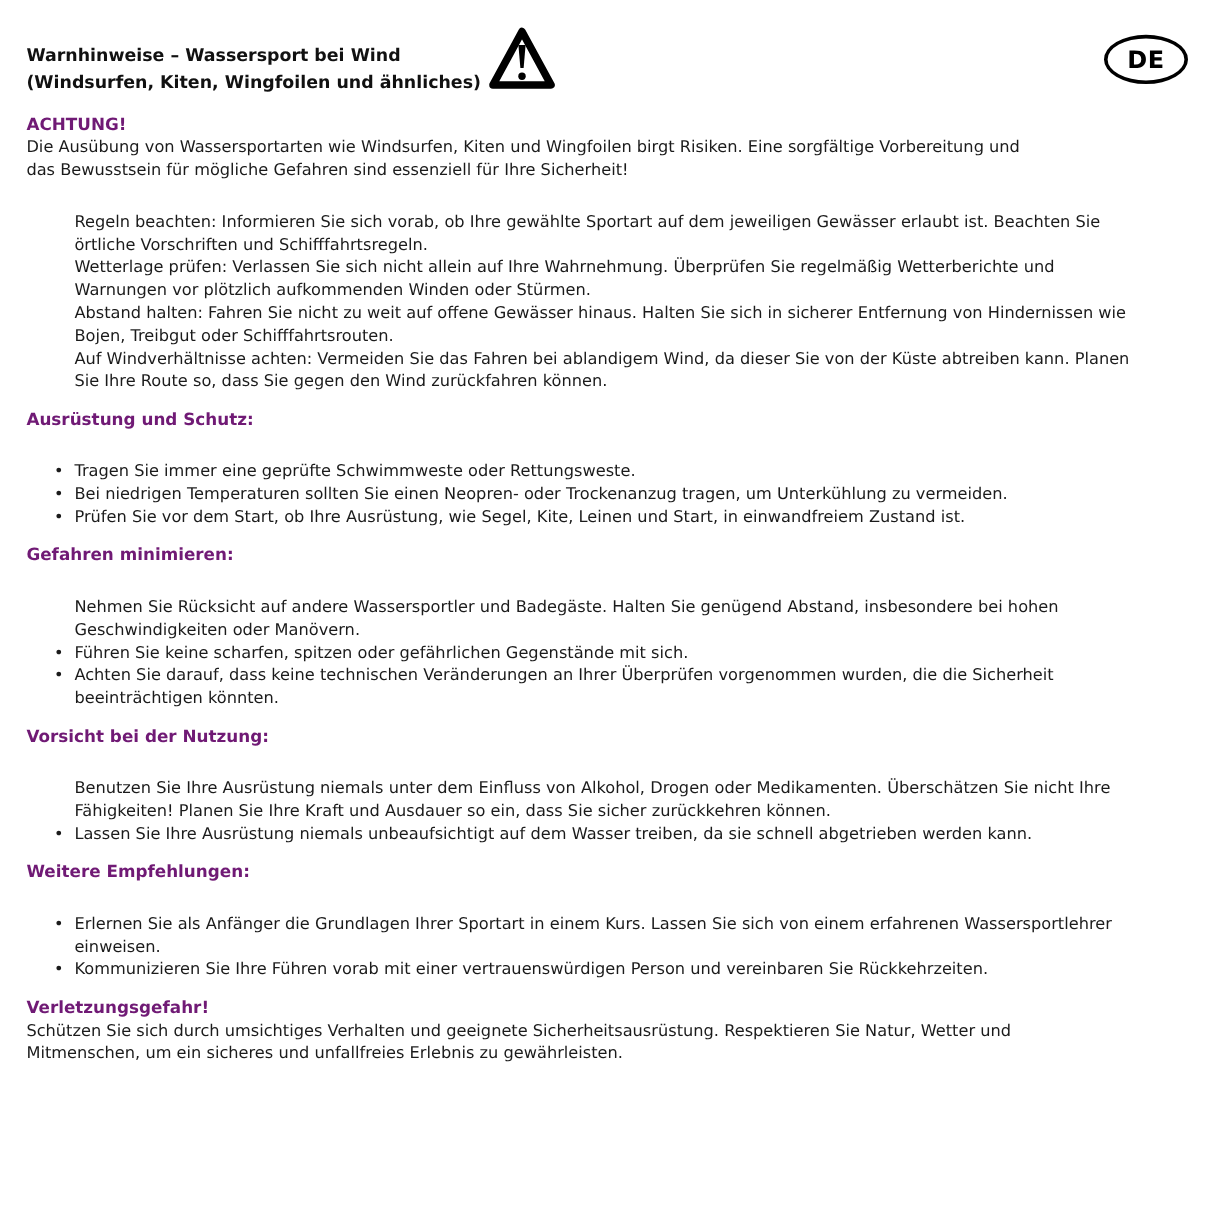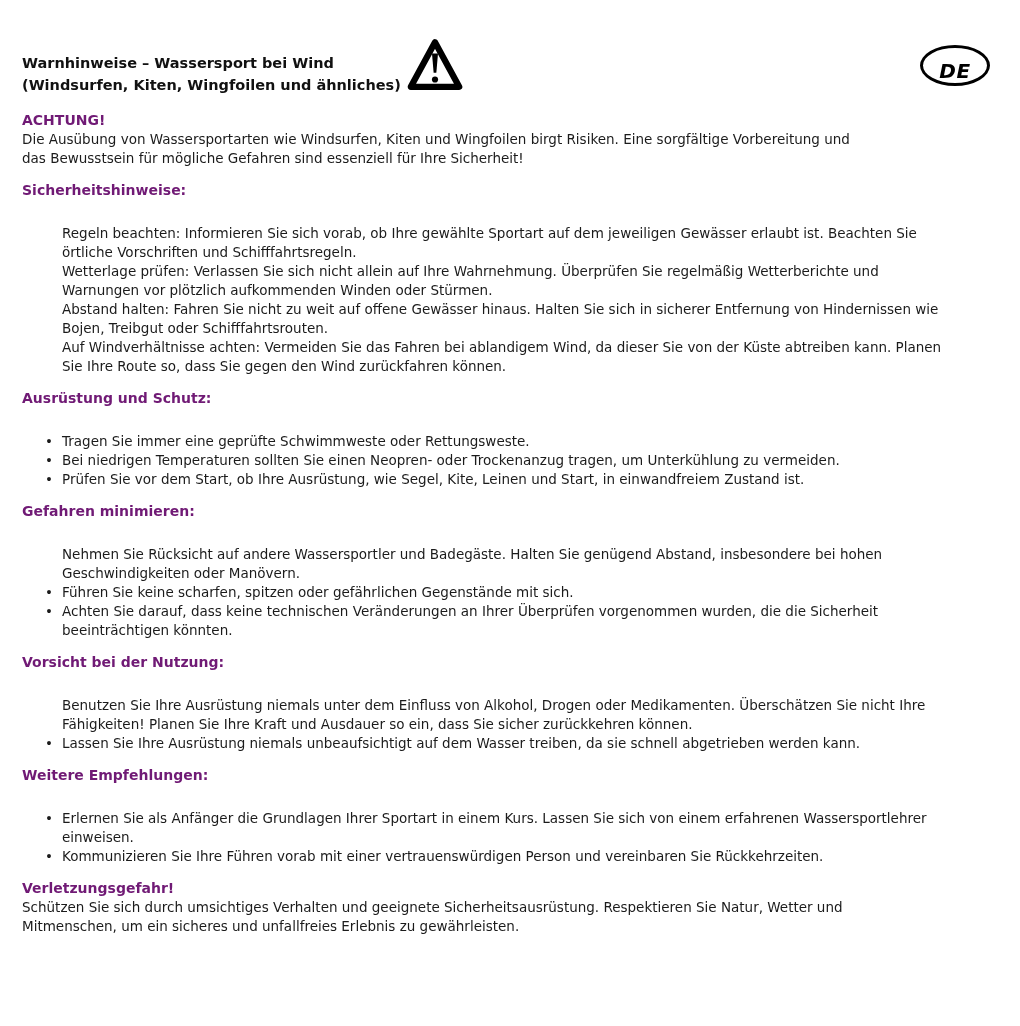--- a/index.html
+++ b/index.html
@@ -3,32 +3,32 @@
 <meta charset="utf-8">
 <style>
   * { margin: 0; padding: 0; box-sizing: border-box; }
   html, body { width: 1020px; height: 1026px; }
   body {
     background: #ffffff;
     color: #111111;
     font-family: "DejaVu Sans", "Liberation Sans", sans-serif;
     overflow: hidden;
   }
-  .page { position: relative; width: 1020px; height: 1026px; padding: 52px 24px 0 22px; }
+  .page { position: relative; width: 1020px; height: 1026px; padding: 36px 24px 0 22px; }
 
   
   .doc-header { position: relative; height: 46px; }
   .title { font-weight: bold; font-size: 14.5px; line-height: 22px; color: #111; }
   .warn-icon { position: absolute; left: 384px; top: -15px; width: 58px; height: 57px; }
   .warn-icon svg { display: block; width: 58px; height: 57px; }
   .lang-badge {
     position: absolute; right: 6px; top: -7px;
     width: 70px; height: 41px;
     border: 3.5px solid #000; border-radius: 50%;
-    display: flex; align-items: flex-end; justify-content: center; font-style: italic;
+    display: flex; align-items: center; justify-content: center;
   }
   .lang-badge span { font-weight: bold; font-size: 20px; letter-spacing: 0.5px; color: #000; }
 
   
   .doc-body { font-size: 13.5px; line-height: 19px; }
   .doc-section { margin-top: 13px; }
   .section-heading { font-weight: bold; font-size: 14px; line-height: 19px; color: #701a75; }
   .item-list { margin-top: 24px; }
   .doc-section.tight .item-list { margin-top: 0; }
   .item { position: relative; padding-left: 40px; white-space: pre-line; color: #1b1b1b; }
@@ -58,21 +58,20 @@
 
   <main class="doc-body">
       <section class="doc-section tight">
         <div class="section-heading">ACHTUNG!</div>
         <div class="item-list">
           <div class="item"><span>Die Ausübung von Wassersportarten wie Windsurfen, Kiten und Wingfoilen birgt Risiken. Eine sorgfältige Vorbereitung und
 das Bewusstsein für mögliche Gefahren sind essenziell für Ihre Sicherheit!</span></div>
         </div>
       </section>
       <section class="doc-section">
-        <div class="section-heading">Sicherheitshinweise:</div>
         <div class="item-list">
           <div class="item"><span>Regeln beachten: Informieren Sie sich vorab, ob Ihre gewählte Sportart auf dem jeweiligen Gewässer erlaubt ist. Beachten Sie
 örtliche Vorschriften und Schifffahrtsregeln.</span></div>
           <div class="item"><span>Wetterlage prüfen: Verlassen Sie sich nicht allein auf Ihre Wahrnehmung. Überprüfen Sie regelmäßig Wetterberichte und
 Warnungen vor plötzlich aufkommenden Winden oder Stürmen.</span></div>
           <div class="item"><span>Abstand halten: Fahren Sie nicht zu weit auf offene Gewässer hinaus. Halten Sie sich in sicherer Entfernung von Hindernissen wie
 Bojen, Treibgut oder Schifffahrtsrouten.</span></div>
           <div class="item"><span>Auf Windverhältnisse achten: Vermeiden Sie das Fahren bei ablandigem Wind, da dieser Sie von der Küste abtreiben kann. Planen
 Sie Ihre Route so, dass Sie gegen den Wind zurückfahren können.</span></div>
         </div>

